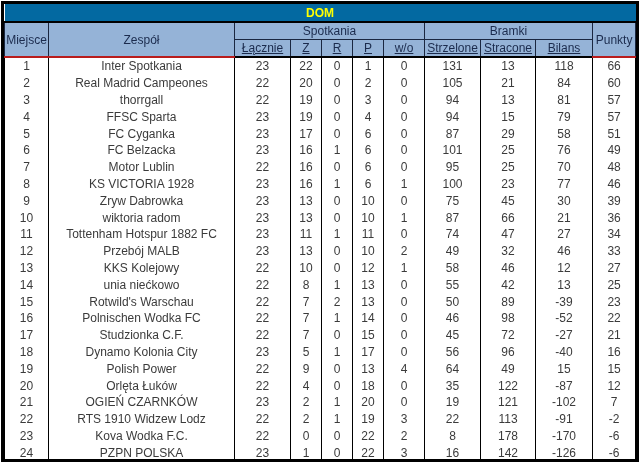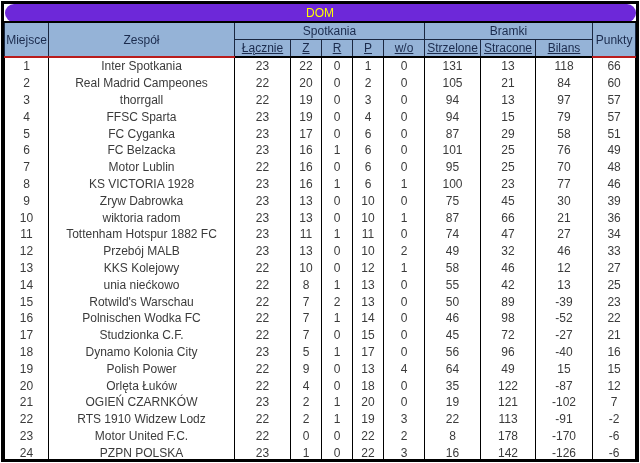--- a/index.html
+++ b/index.html
@@ -16,25 +16,24 @@
     width:100%;height:100%;
     border-collapse:collapse;table-layout:fixed;
   }
   th,td{
     padding:0;margin:0;
     text-align:center;vertical-align:middle;
     white-space:nowrap;overflow:hidden;
   }
   
   .title-row th{
-    background:#6d28d9;color:#FFFF00;
-    font-size:12px;font-weight:normal;
+    background:#0369a1;color:#FFFF00;
+    font-size:12px;font-weight:bold;
     height:17px;
     border-bottom:2px solid #000000;
-    border-radius:9px;
   }
   
   .group-row th,.sub-row th{
     background:#95B3D7;color:#1b2b4d;
     font-size:12px;font-weight:normal;
     height:16px;
     border:1px solid #1a2740;
   }
   .sub-row th{border-bottom:2px solid #000000;text-decoration:underline;}
   .group-row th[rowspan]{border-bottom:2px solid #b91c1c;}
@@ -116,21 +115,21 @@
         <tr>
           <td>3</td>
           <td>thorrgall</td>
           <td>22</td>
           <td>19</td>
           <td>0</td>
           <td>3</td>
           <td>0</td>
           <td>94</td>
           <td>13</td>
-          <td>97</td>
+          <td>81</td>
           <td>57</td>
         </tr>
         <tr>
           <td>4</td>
           <td>FFSC Sparta</td>
           <td>23</td>
           <td>19</td>
           <td>0</td>
           <td>4</td>
           <td>0</td>
@@ -368,21 +367,21 @@
           <td>1</td>
           <td>19</td>
           <td>3</td>
           <td>22</td>
           <td>113</td>
           <td>-91</td>
           <td>-2</td>
         </tr>
         <tr>
           <td>23</td>
-          <td>Motor United F.C.</td>
+          <td>Kova Wodka F.C.</td>
           <td>22</td>
           <td>0</td>
           <td>0</td>
           <td>22</td>
           <td>2</td>
           <td>8</td>
           <td>178</td>
           <td>-170</td>
           <td>-6</td>
         </tr>

